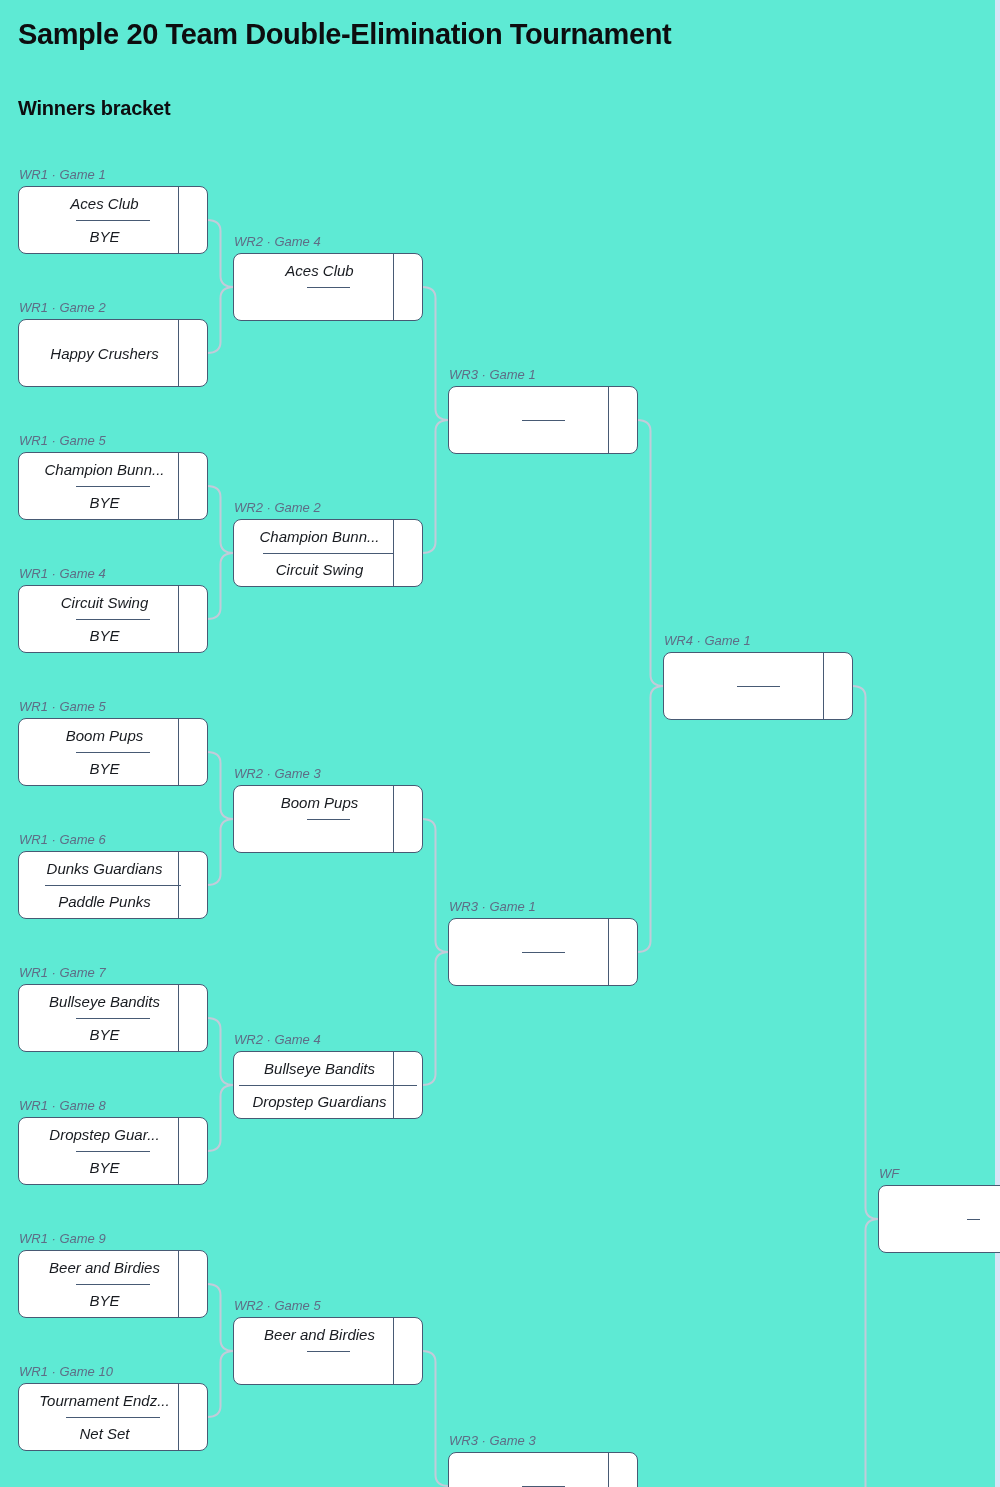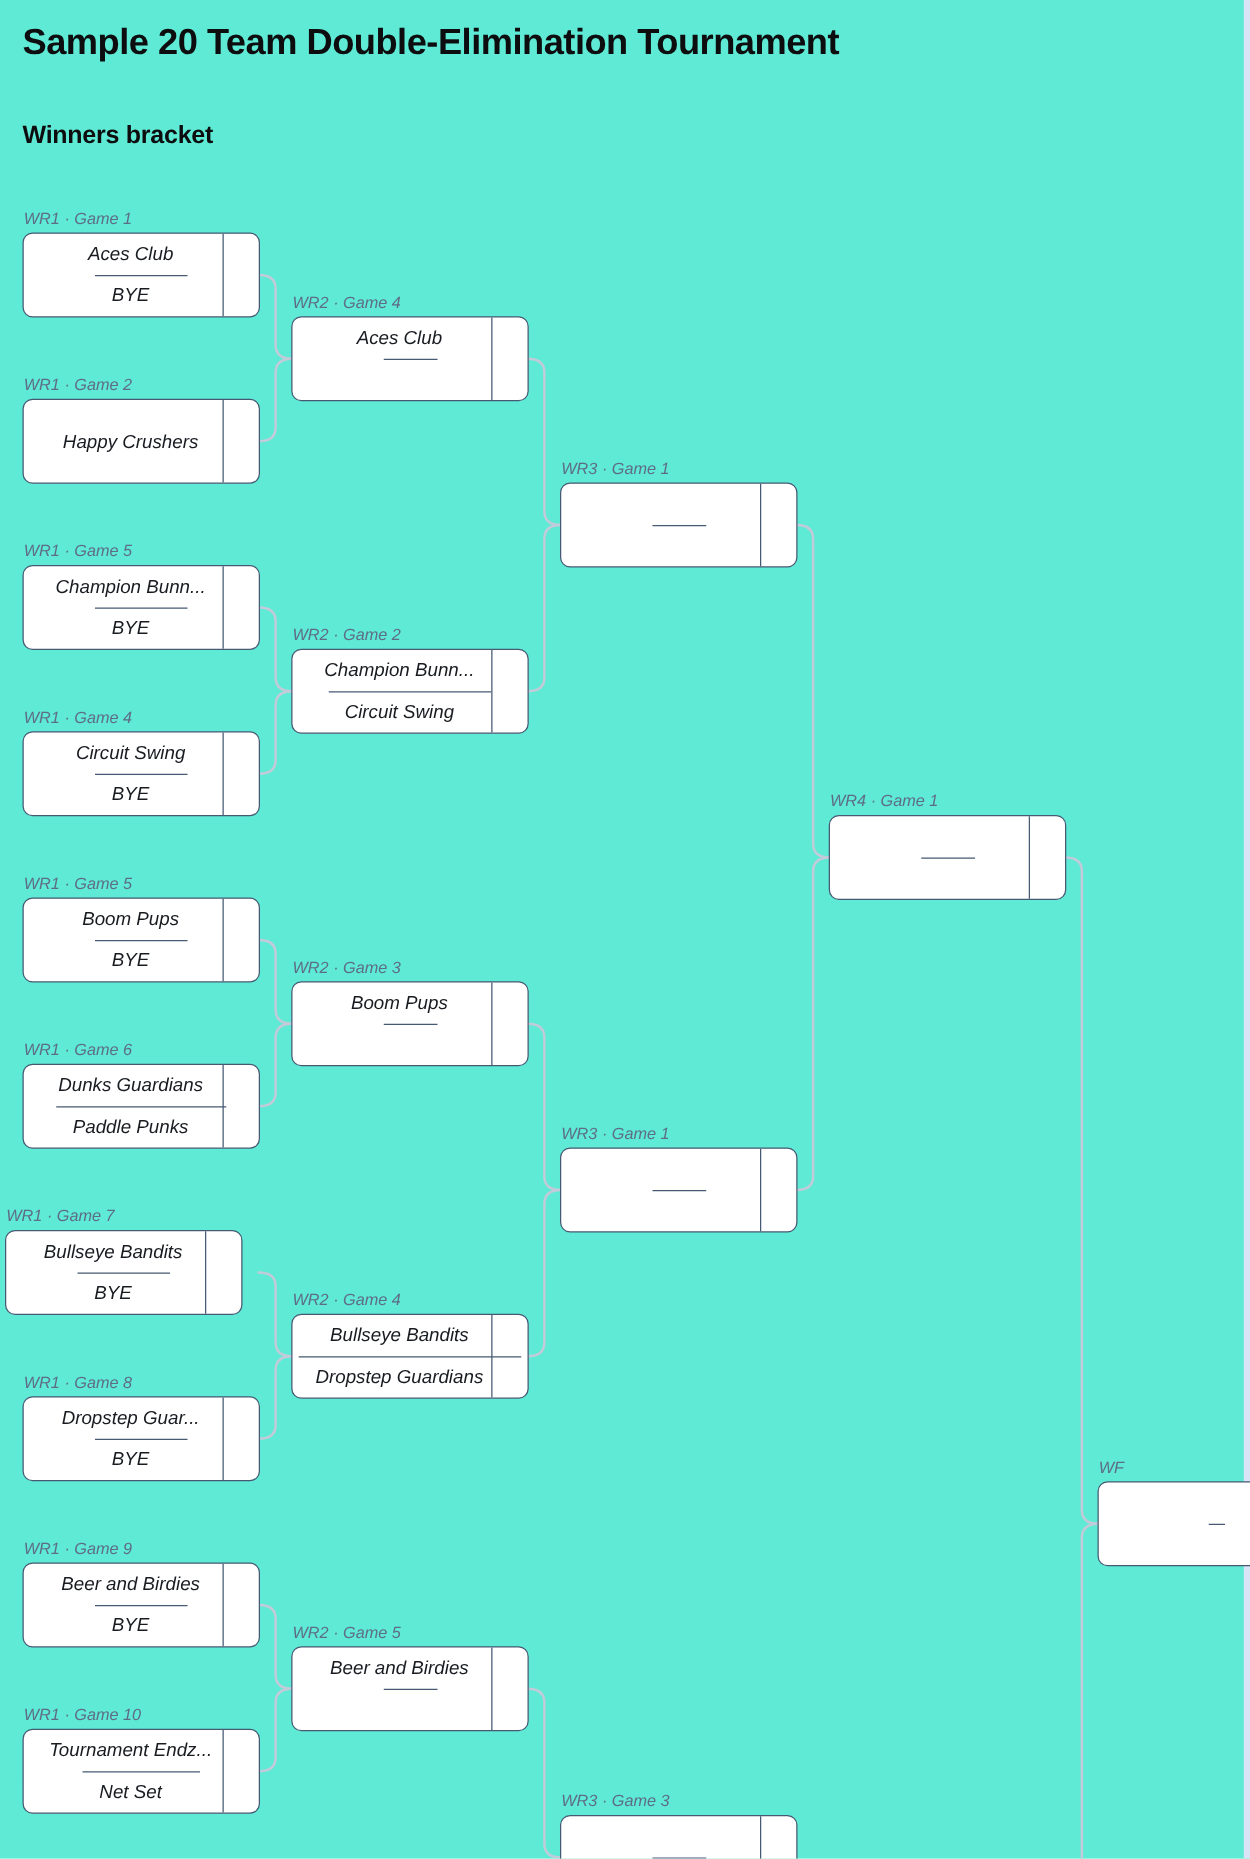--- a/index.html
+++ b/index.html
@@ -166,21 +166,21 @@
             <div class="team-name">Dunks Guardians</div>
             <div class="score-cell"></div>
           </div>
           <div class="team-row">
             <div class="team-name">Paddle Punks</div>
             <div class="score-cell"></div>
           </div>
           <div class="score-divider"></div>
         </div>
       </div>
-      <div class="match" style="left: 4px; top: 984px;">
+      <div class="match" style="left: 18px; top: 984px;">
         <div class="match-label">WR1 · Game 7</div>
         <div class="match-box">
           <div class="team-row">
             <div class="team-name">Bullseye Bandits</div>
             <div class="score-cell"></div>
           </div>
           <div class="team-row">
             <div class="team-name">BYE</div>
             <div class="score-cell"></div>
           </div>

